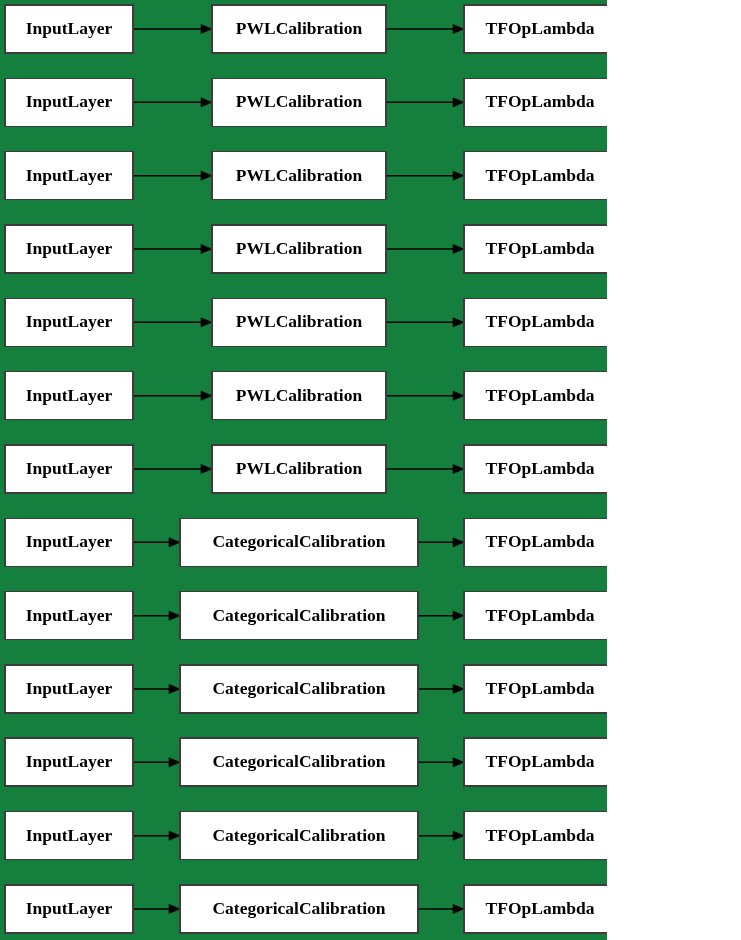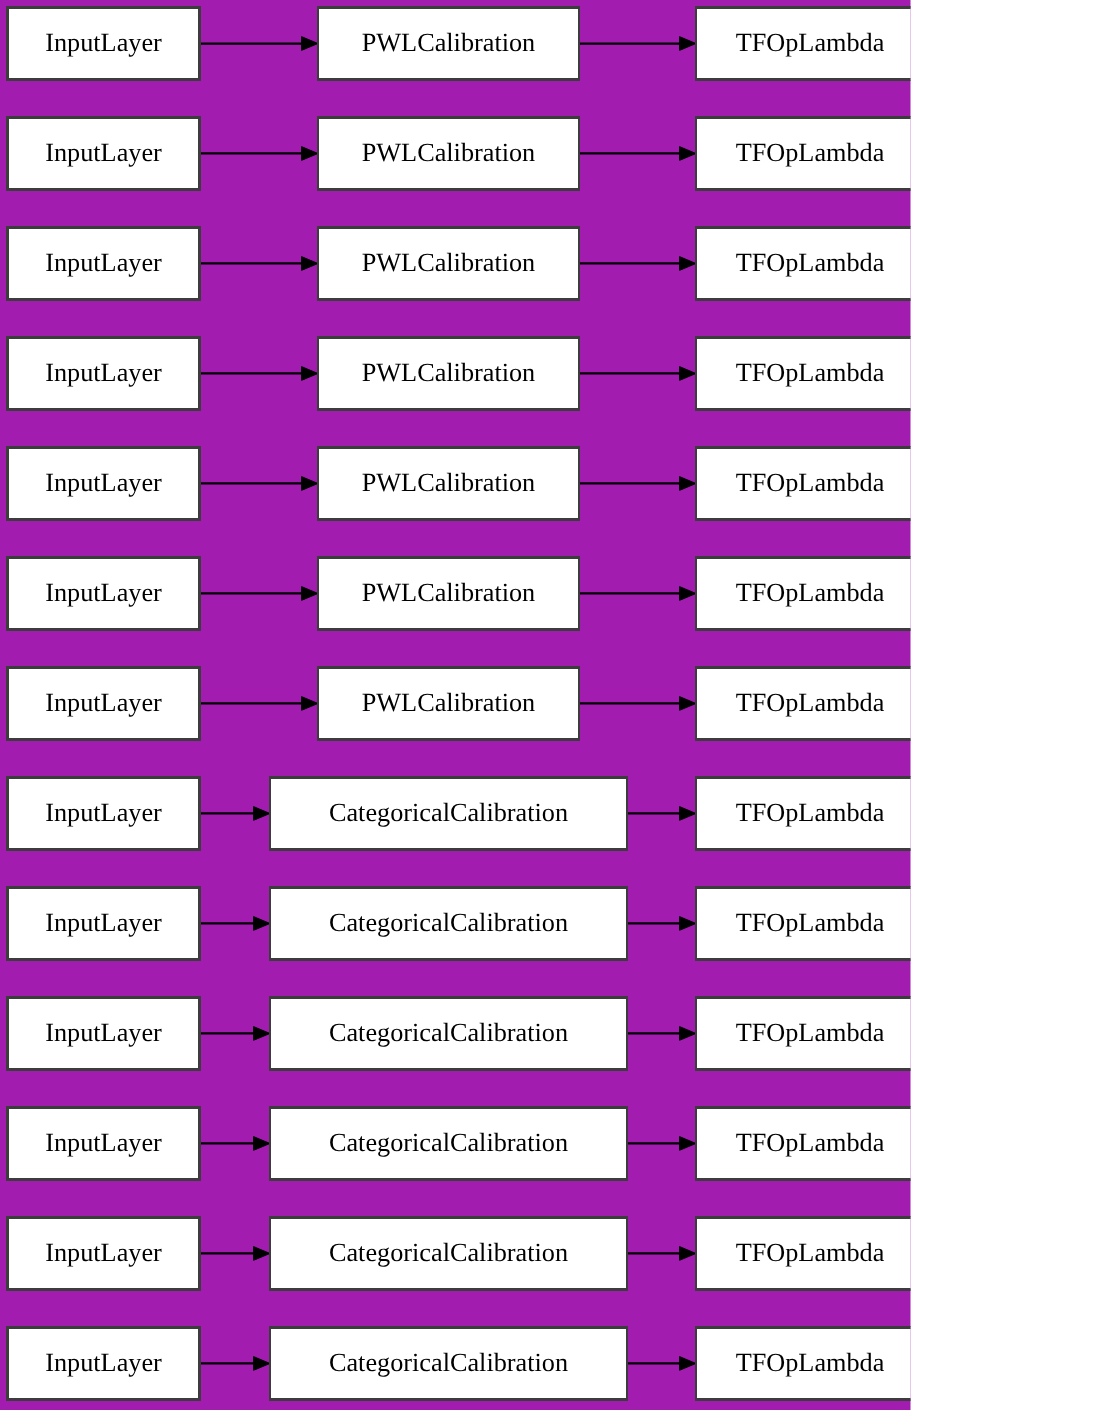--- a/index.html
+++ b/index.html
@@ -4,23 +4,24 @@
 <style>
   html, body {
     margin: 0;
     padding: 0;
     background: #ffffff;
   }
   #graph-root {
     position: relative;
     width: 607px;
     height: 940px;
-    background: #a21caf;
+    background: #15803d;
     font-family: "Liberation Serif", "DejaVu Serif", serif;
     overflow: hidden;
+    font-weight: bold;
   }
   #graph-svg {
     display: block;
     width: 741px;
     height: 940px;
   }
   .node-box {
     fill: #ffffff;
     stroke: #3c3c3c;
     stroke-width: 1.6;

